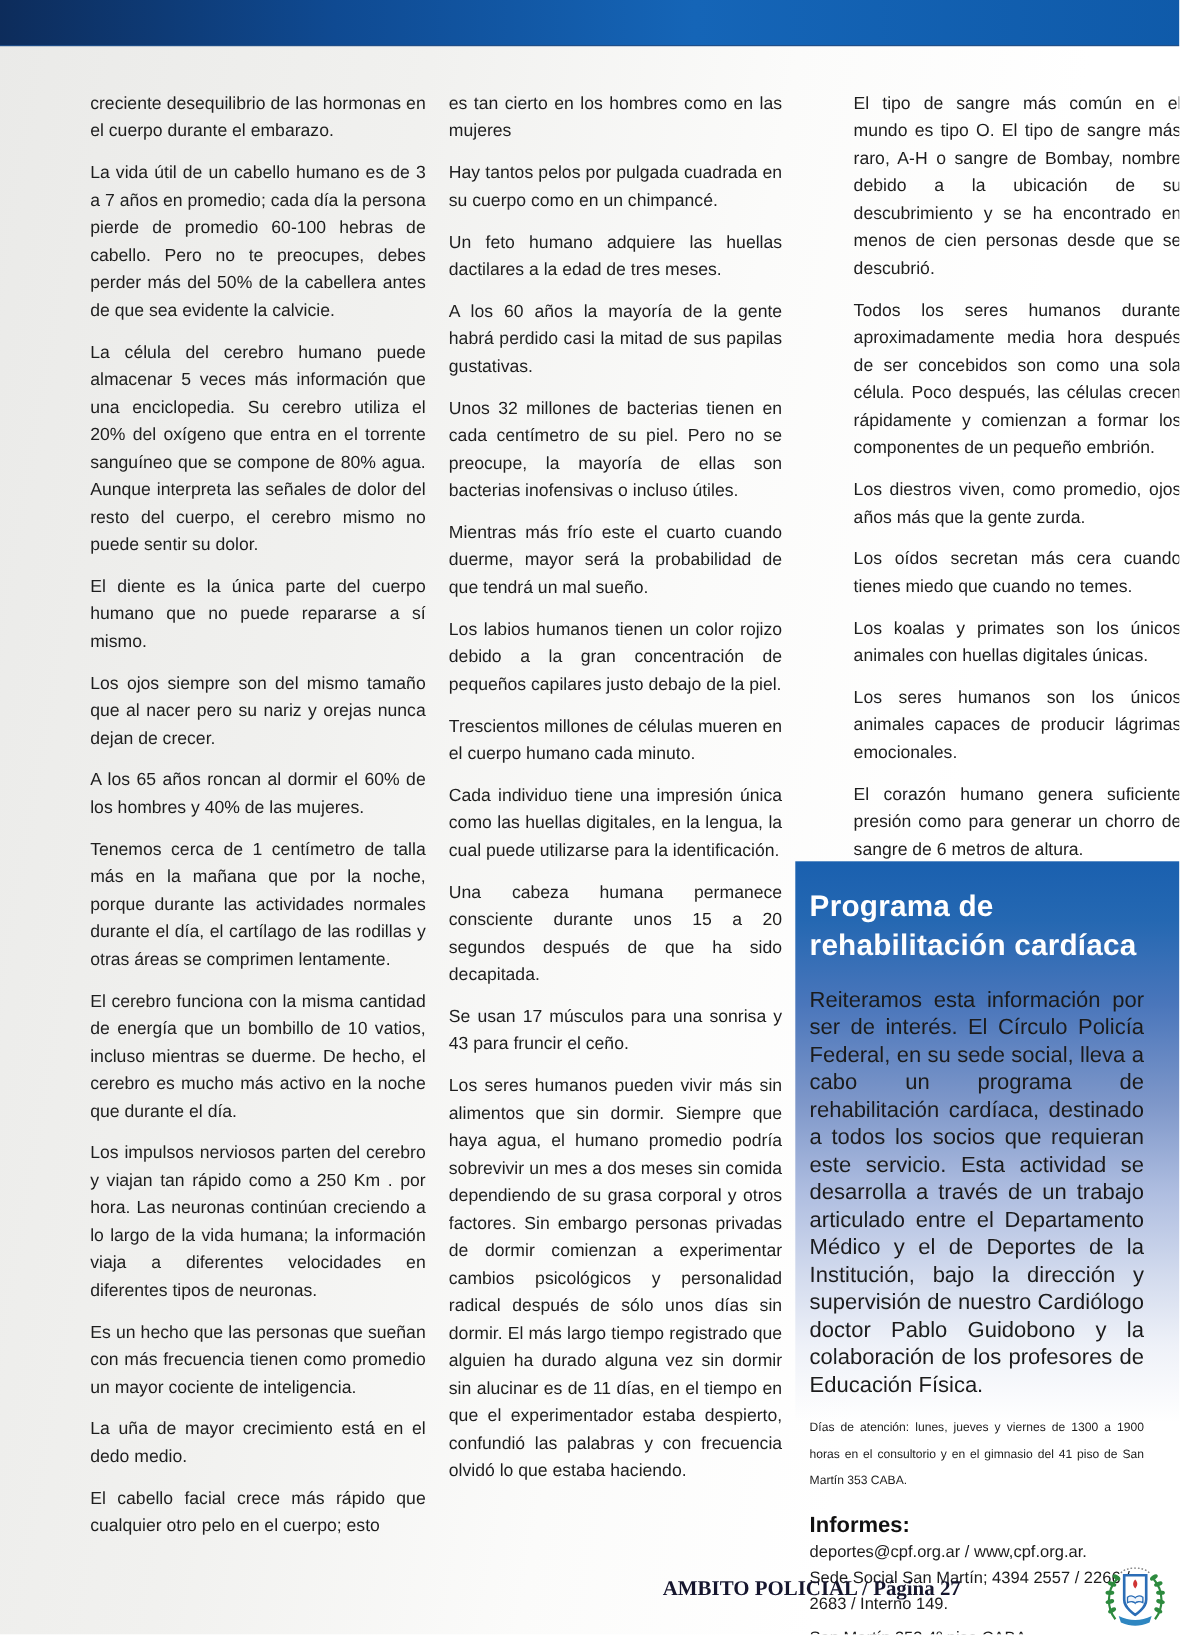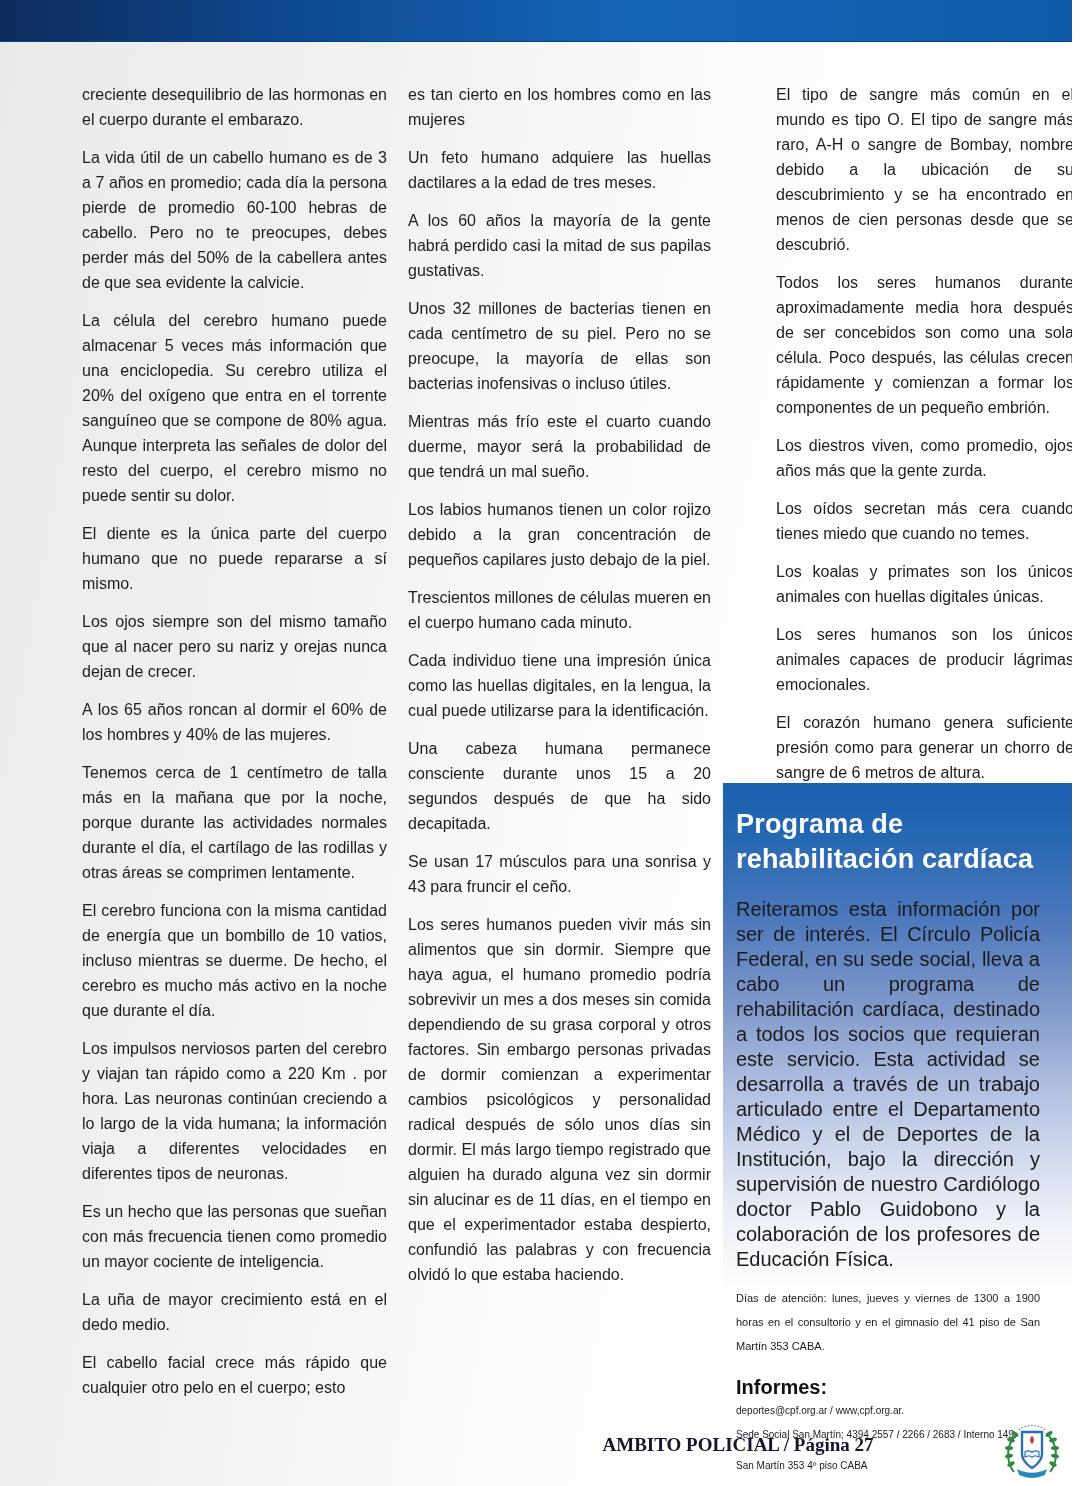--- a/index.html
+++ b/index.html
@@ -33,21 +33,21 @@
     color:#ffffff; font-weight:bold; font-size:27px; line-height:35px;
     letter-spacing:0.2px;
   }
   .program-body {
     margin-top:20px; font-size:20px; line-height:25px; text-align:justify; color:#1b1b1b;
   }
   .program-note {
     margin-top:14px; font-size:11px; line-height:24px; text-align:justify; color:#1b1b1b;
   }
   .informes-label { margin-top:18px; font-size:20px; font-weight:bold; color:#111111; }
-  .contact-line   { font-size:10px; line-height:24px; color:#1b1b1b; }
+  .contact-line   { font-size:15px; line-height:24px; color:#1b1b1b; }
   .contact-line.spaced { margin-top:7px; }
 
   .footer-credit {
     position:absolute; left:520px; top:1434px; width:436px; text-align:center;
     font-family:"Liberation Serif", serif; font-weight:bold;
     font-size:19px; color:#16162e;
   }
   .crest { position:absolute; left:999px; top:1416px; width:66px; height:66px; }
 </style>
 </head>
@@ -59,28 +59,29 @@
 
   <div class="col" id="col-left">
     <p>creciente desequilibrio de las hormonas en el cuerpo durante el embarazo.</p>
     <p>La vida útil de un cabello humano es de 3 a 7 años en promedio; cada día la persona pierde de promedio 60-100 hebras de cabello. Pero no te preocupes, debes perder más del 50% de la cabellera antes de que sea evidente la calvicie.</p>
     <p>La célula del cerebro humano puede almacenar 5 veces más información que una enciclopedia. Su cerebro utiliza el 20% del oxígeno que entra en el torrente sanguíneo que se compone de 80% agua. Aunque interpreta las señales de dolor del resto del cuerpo, el cerebro mismo no puede sentir su dolor.</p>
     <p>El diente es la única parte del cuerpo humano que no puede repararse a sí mismo.</p>
     <p>Los ojos siempre son del mismo tamaño que al nacer pero su nariz y orejas nunca dejan de crecer.</p>
     <p>A los 65 años roncan al dormir el 60% de los hombres y 40% de las mujeres.</p>
     <p>Tenemos cerca de 1 centímetro de talla más en la mañana que por la noche, porque durante las actividades normales durante el día, el cartílago de las rodillas y otras áreas se comprimen lentamente.</p>
     <p>El cerebro funciona con la misma cantidad de energía que un bombillo de 10 vatios, incluso mientras se duerme. De hecho, el cerebro es mucho más activo en la noche que durante el día.</p>
-    <p>Los impulsos nerviosos parten del cerebro y viajan tan rápido como a 220 Km . por hora. Las neuronas continúan creciendo a lo largo de la vida humana; la información viaja a diferentes velocidades en diferentes tipos de neuronas.</p>
+    <p>Los impulsos nerviosos parten del cerebro y viajan tan rápido como a 250 Km . por hora. Las neuronas continúan creciendo a lo largo de la vida humana; la información viaja a diferentes velocidades en diferentes tipos de neuronas.</p>
     <p>Es un hecho que las personas que sueñan con más frecuencia tienen como promedio un mayor cociente de inteligencia.</p>
     <p>La uña de mayor crecimiento está en el dedo medio.</p>
     <p>El cabello facial crece más rápido que cualquier otro pelo en el cuerpo; esto</p>
   </div>
 
   <div class="col" id="col-mid">
     <p>es tan cierto en los hombres como en las mujeres</p>
+    <p>Hay tantos pelos por pulgada cuadrada en su cuerpo como en un chimpancé.</p>
     <p>Un feto humano adquiere las huellas dactilares a la edad de tres meses.</p>
     <p>A los 60 años la mayoría de la gente habrá perdido casi la mitad de sus papilas gustativas.</p>
     <p>Unos 32 millones de bacterias tienen en cada centímetro de su piel. Pero no se preocupe, la mayoría de ellas son bacterias inofensivas o incluso útiles.</p>
     <p>Mientras más frío este el cuarto cuando duerme, mayor será la probabilidad de que tendrá un mal sueño.</p>
     <p>Los labios humanos tienen un color rojizo debido a la gran concentración de pequeños capilares justo debajo de la piel.</p>
     <p>Trescientos millones de células mueren en el cuerpo humano cada minuto.</p>
     <p>Cada individuo tiene una impresión única como las huellas digitales, en la lengua, la cual puede utilizarse para la identificación.</p>
     <p>Una cabeza humana permanece consciente durante unos 15 a 20 segundos después de que ha sido decapitada.</p>
     <p>Se usan 17 músculos para una sonrisa y 43 para fruncir el ceño.</p>
     <p>Los seres humanos pueden vivir más sin alimentos que sin dormir. Siempre que haya agua, el humano promedio podría sobrevivir un mes a dos meses sin comida dependiendo de su grasa corporal y otros factores. Sin embargo personas privadas de dormir comienzan a experimentar cambios psicológicos y personalidad radical después de sólo unos días sin dormir. El más largo tiempo registrado que alguien ha durado alguna vez sin dormir sin alucinar es de 11 días, en el tiempo en que el experimentador estaba despierto, confundió las palabras y con frecuencia olvidó lo que estaba haciendo.</p>

